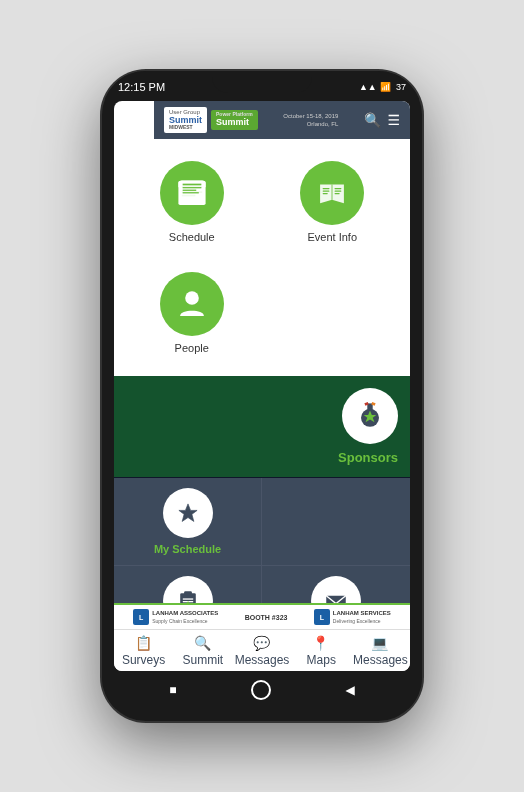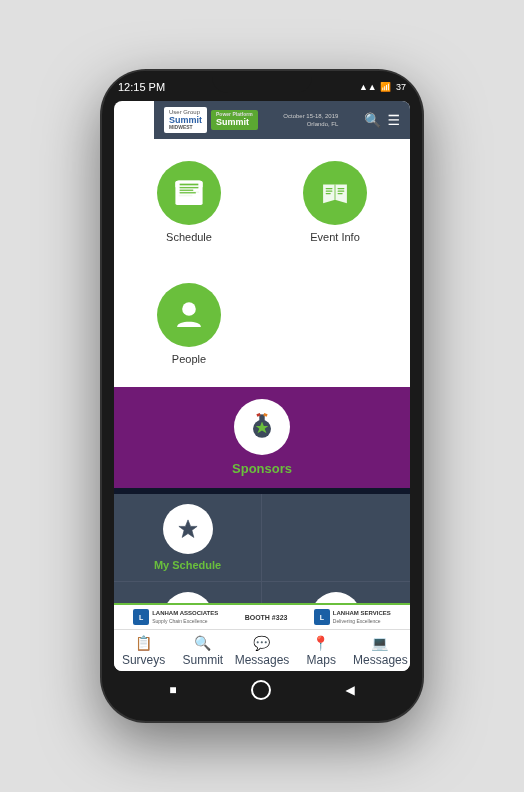--- a/index.html
+++ b/index.html
@@ -173,21 +173,21 @@
       flex: 1;
       overflow-y: auto;
       overflow-x: hidden;
       background: #f5f5f5;
     }
 
     
     .main-grid {
       display: grid;
       grid-template-columns: 1fr 1fr;
-      gap: 16px;
+      gap: 5px;
       background: white;
       padding: 10px;
     }
 
     .grid-item {
       display: flex;
       flex-direction: column;
       align-items: center;
       justify-content: center;
       padding: 12px 8px;
@@ -218,24 +218,24 @@
       font-weight: 500;
     }
 
     
     .dark-section {
       background: #3d4a5c;
       margin: 0;
     }
 
     .sponsors-tile {
-      background: #701a75;
+      background: #14532d;
       display: flex;
       flex-direction: column;
-      align-items: center;
+      align-items: flex-end;
       justify-content: center;
       padding: 12px;
       cursor: pointer;
       width: 100%;
     }
 
     .sponsors-icon-circle {
       width: 56px;
       height: 56px;
       border-radius: 50%;
@@ -248,21 +248,21 @@
 
     .sponsors-label {
       color: #6abf3c;
       font-size: 13px;
       font-weight: bold;
     }
 
     .dark-grid {
       display: grid;
       grid-template-columns: 1fr 1fr;
-      border-top: 6px solid #0f172a;
+      border-top: 1px solid #0f172a;
     }
 
     .dark-grid-item {
       display: flex;
       flex-direction: column;
       align-items: center;
       justify-content: center;
       padding: 10px 8px;
       cursor: pointer;
       background: #3d4a5c;

